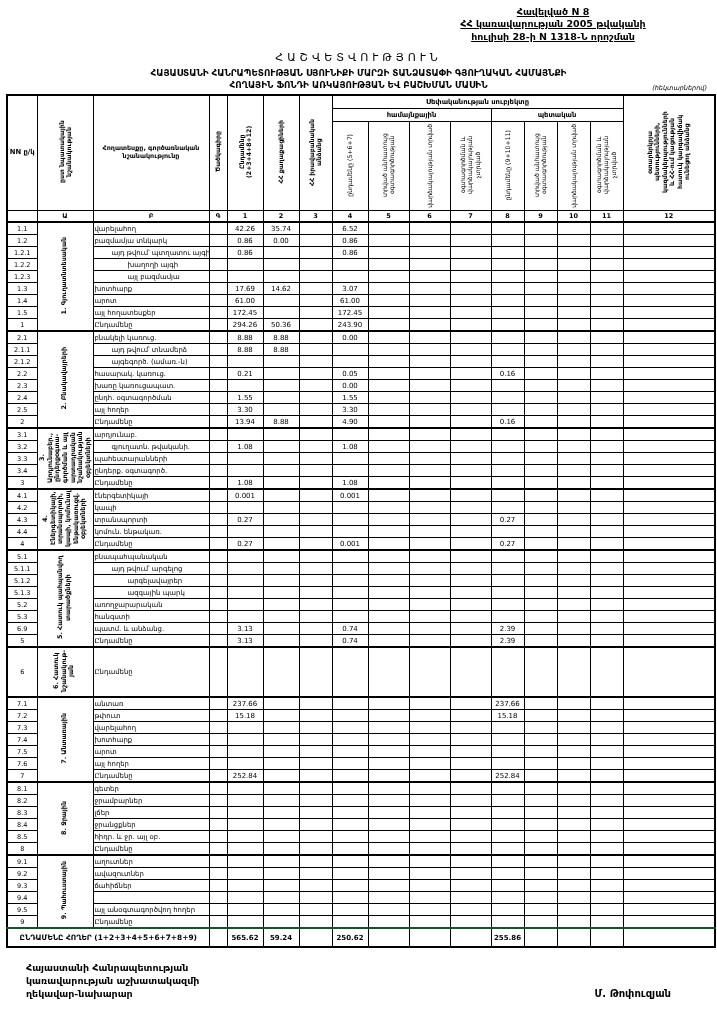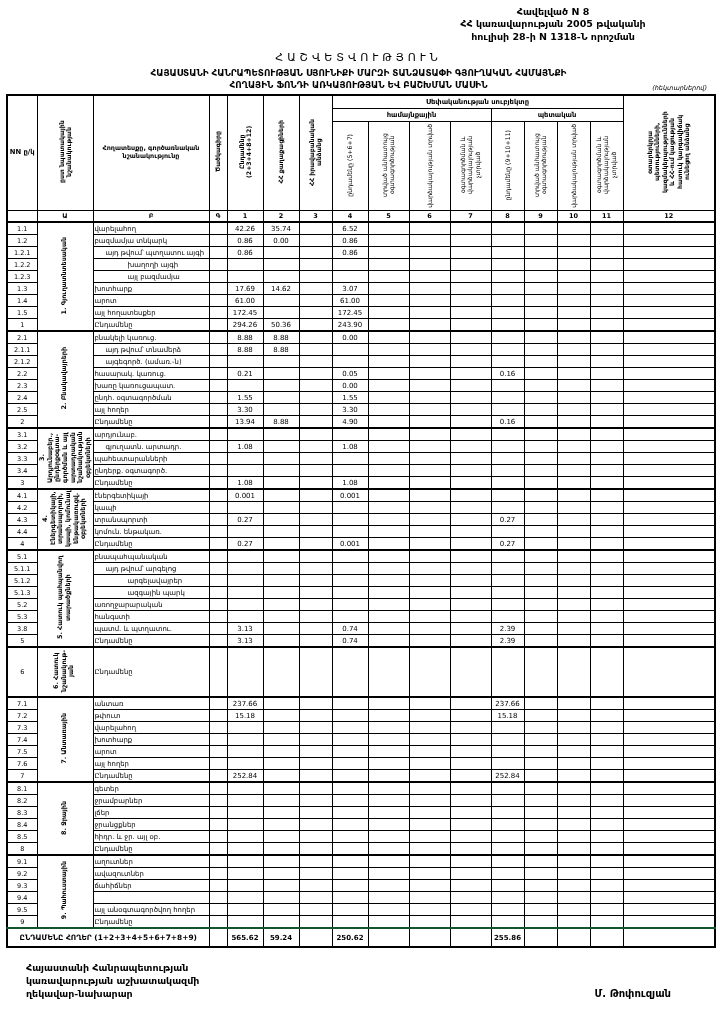--- a/index.html
+++ b/index.html
@@ -2,21 +2,21 @@
 <html><head>
 <meta charset="utf-8">
 <style>
   html,body{margin:0;padding:0;}
   body{
     width:717px;height:1030px;background:#ffffff;color:#000;
     font-family:"DejaVu Sans",sans-serif;position:relative;overflow:hidden;
   }
   .doc-appendix{
     margin:6px 14px 0 auto;width:300px;text-align:center;
-    font-weight:bold;font-size:9.5px;line-height:1.3;
+    font-weight:bold;font-size:9.5px;line-height:1.3;text-decoration:underline;
   }
   .title-block{position:relative;text-align:center;margin-top:8px;}
   .report-title{font-weight:normal;font-size:11px;letter-spacing:4px;}
   .report-sub1{font-weight:bold;font-size:8.8px;margin-top:4px;}
   .report-sub2{font-weight:bold;font-size:8.8px;margin-top:2px;}
   .report-sub3{font-weight:bold;font-size:8.5px;margin-top:3px;}
   .units-note{
     position:absolute;right:10px;bottom:-2px;font-style:italic;font-size:6.5px;
   }
   table.land{
@@ -36,21 +36,21 @@
   .vtext{
     writing-mode:vertical-rl;transform:rotate(180deg);
     display:inline-block;font-size:6.2px;line-height:1.2;
     max-height:84px;white-space:normal;text-align:center;
   }
   td.group{text-align:center;}
   td.group .vtext{font-size:6.4px;font-weight:bold;max-height:none;}
   tbody td{height:11px;font-size:7px;}
   td.nn{text-align:center;font-size:6.5px;padding:0;}
   td.label{font-size:6.9px;white-space:nowrap;}
-  td.label.ind1{padding-left:12px;}
+  td.label.ind1{padding-left:18px;}
   td.label.ind2{padding-left:34px;text-align:left;}
   td.code{}
   td.val{text-align:center;font-size:7px;letter-spacing:0;}
   tr.sec-start td{border-top:2px solid #000;}
   tr.tall-row td{height:46px;}
   tr.grand td{height:17px;border-top:2px solid #14532d;font-weight:bold;}
   td.grand-label{text-align:center;font-size:7.4px;white-space:nowrap;}
   .page-footer{
     display:flex;justify-content:space-between;align-items:flex-end;
     margin:14px 46px 0 26px;
@@ -443,21 +443,21 @@
         <td class="val"></td>
         <td class="val"></td>
         <td class="val"></td>
         <td class="val"></td>
         <td class="val"></td>
         <td class="val"></td>
         <td class="val"></td>
       </tr>
       <tr>
         <td class="nn">3.2</td>
-        <td class="label ind1">գյուղատն. արտադր.</td>
+        <td class="label ind1">գյուղատն. թվականի.</td>
         <td class="code"></td>
         <td class="val">1.08</td>
         <td class="val"></td>
         <td class="val"></td>
         <td class="val">1.08</td>
         <td class="val"></td>
         <td class="val"></td>
         <td class="val"></td>
         <td class="val"></td>
         <td class="val"></td>
@@ -699,22 +699,22 @@
         <td class="val"></td>
         <td class="val"></td>
         <td class="val"></td>
         <td class="val"></td>
         <td class="val"></td>
         <td class="val"></td>
         <td class="val"></td>
         <td class="val"></td>
       </tr>
       <tr>
-        <td class="nn">3.8</td>
-        <td class="label">պատմ. և պտղատու.</td>
+        <td class="nn">6.9</td>
+        <td class="label">պատմ. և անձանց.</td>
         <td class="code"></td>
         <td class="val">3.13</td>
         <td class="val"></td>
         <td class="val"></td>
         <td class="val">0.74</td>
         <td class="val"></td>
         <td class="val"></td>
         <td class="val"></td>
         <td class="val">2.39</td>
         <td class="val"></td>

